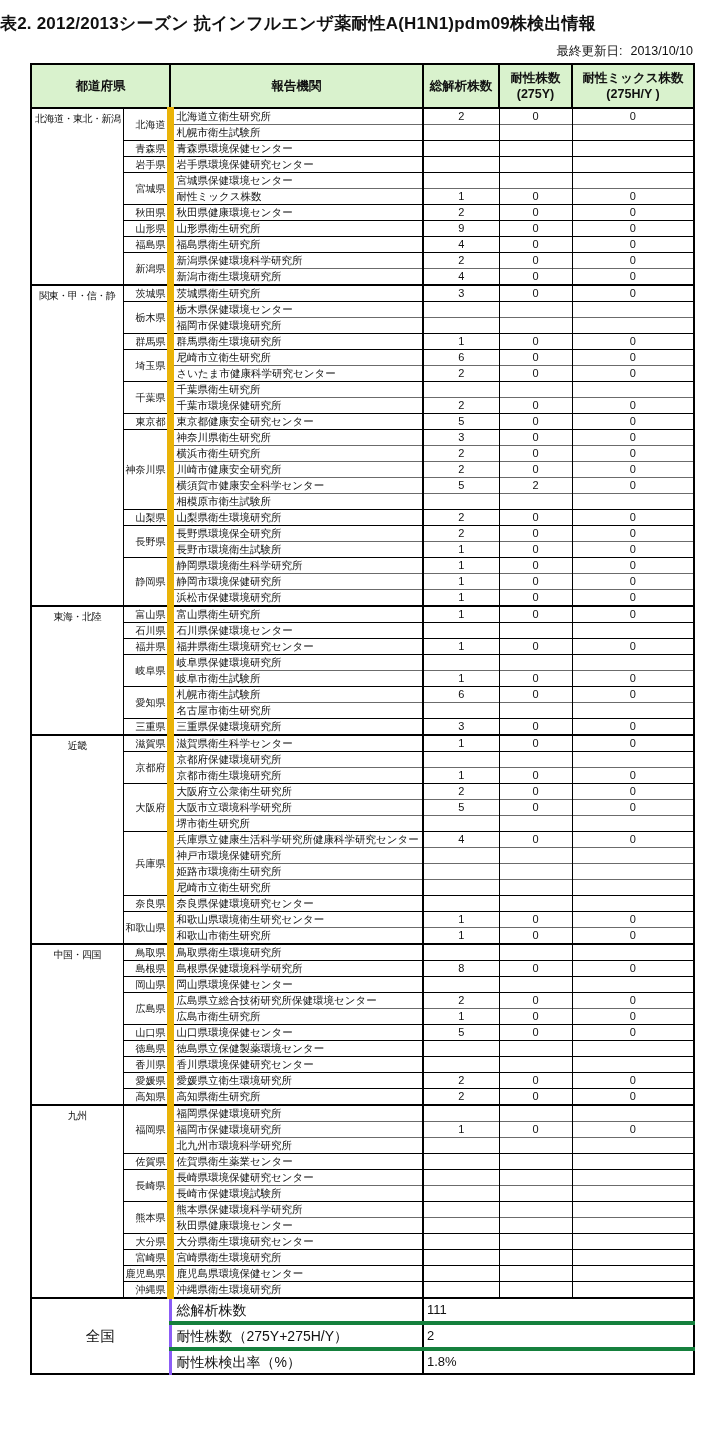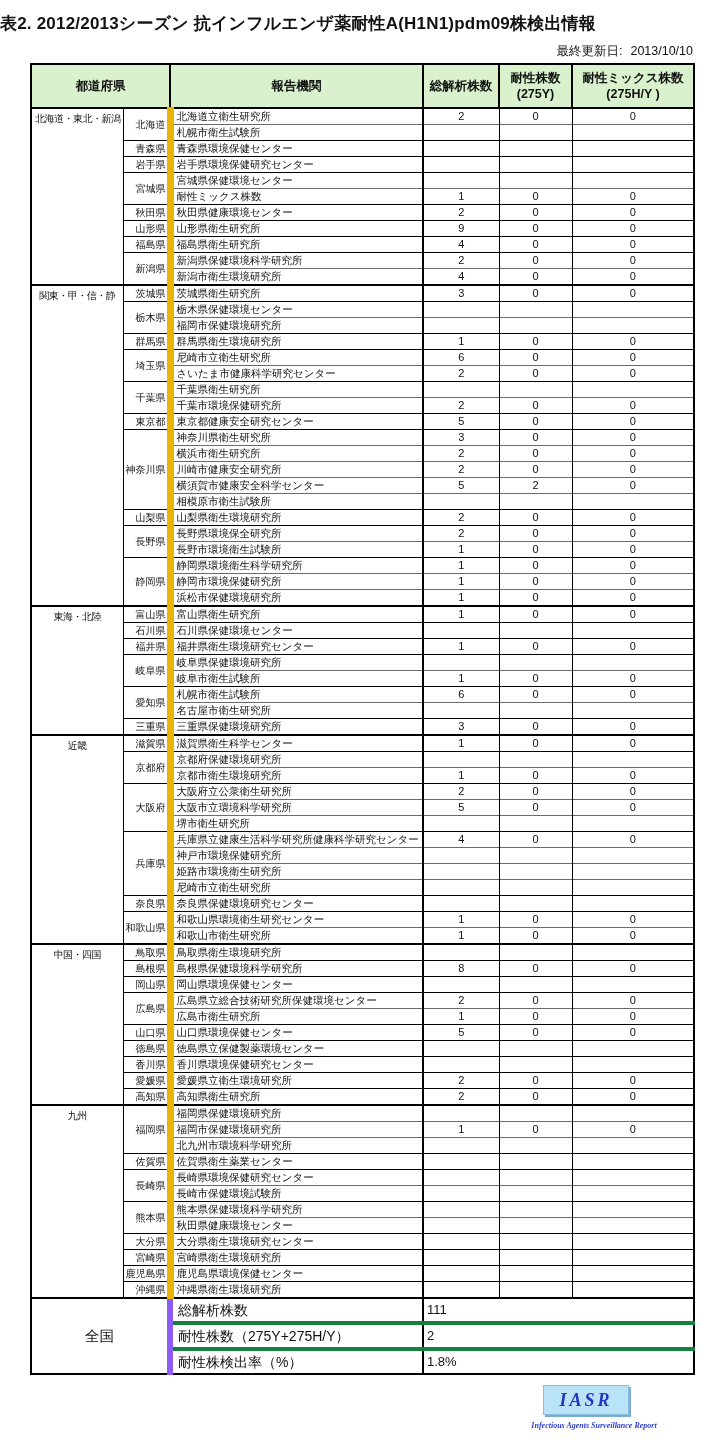--- a/index.html
+++ b/index.html
@@ -89,21 +89,21 @@
   #summary-section td {
     border-top: 4px solid #15803d;
     height: 22px;
     line-height: 22px;
   }
   #summary-section tr:first-child td { border-top: 2px solid #000; }
   td.sum-scope {
     text-align: center;
     vertical-align: middle;
     font-size: 14.5px;
-    border-right: 6px solid #8b5cf6;
+    border-right: 3px solid #8b5cf6;
   }
   td.sum-label {
     font-size: 14px;
     padding: 0 5px;
     border-right: 2px solid #000;
     text-align: left;
   }
   td.sum-value {
     font-size: 13px;
   }
@@ -689,20 +689,14 @@
         <td class="sum-label">耐性株数（275Y+275H/Y）</td>
         <td class="sum-value" colspan="3">2</td>
       </tr>
       <tr>
         <td class="sum-label">耐性株検出率（%）</td>
         <td class="sum-value" colspan="3">1.8%</td>
       </tr>
     </tbody>
   </table>
 
-  <div class="logo-wrap">
-    <div class="logo-box">
-      <span class="logo-text">IASR</span>
-    </div>
-    <div class="logo-caption">Infectious Agents Surveillance Report</div>
-  </div>
 
 </div>
 
 </body></html>

